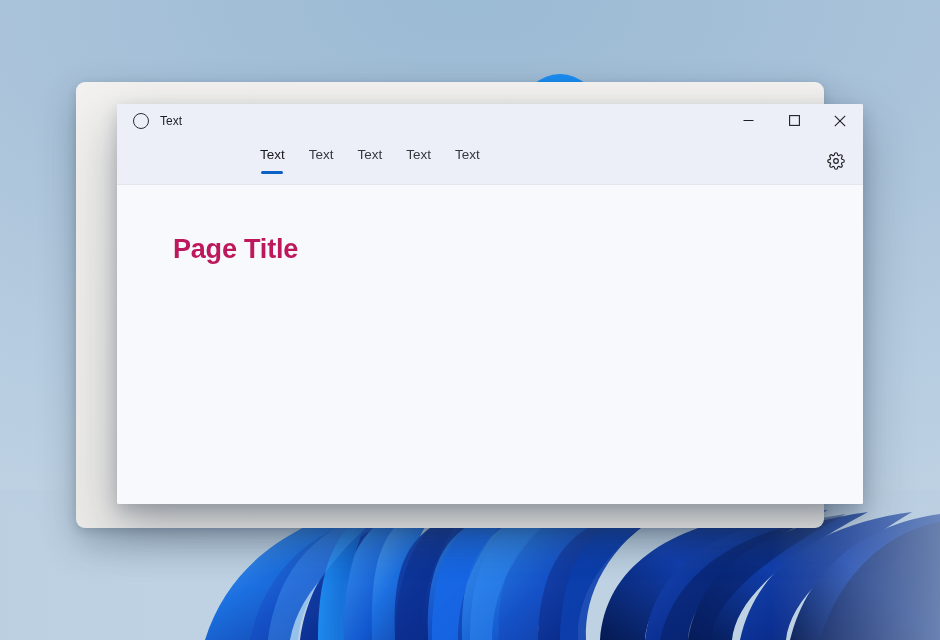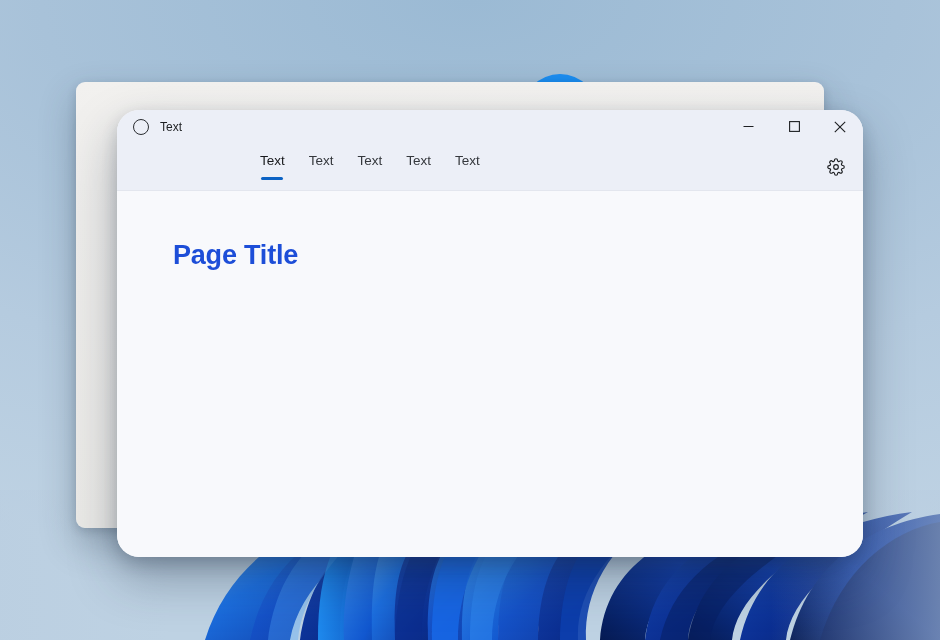--- a/index.html
+++ b/index.html
@@ -39,24 +39,24 @@
     background: linear-gradient(180deg, #f2f1ef 0%, #eeedeb 30%, #ebeae7 100%);
     box-shadow:
       0 16px 36px rgba(36, 52, 70, 0.30),
       0 3px 10px rgba(36, 52, 70, 0.18);
   }
 
   
   #front-window {
     position: absolute;
     left: 117px;
-    top: 110px;
+    top: 104px;
     width: 746px;
-    height: 447px;
-    border-radius: 22px;
+    height: 400px;
+    border-radius: 2px;
     overflow: hidden;
     background: #f8f9fc;
     box-shadow:
       0 22px 48px rgba(30, 45, 64, 0.34),
       0 6px 16px rgba(30, 45, 64, 0.20);
   }
 
   
   #title-bar {
     position: relative;
@@ -152,21 +152,21 @@
   #content-area {
     position: relative;
     height: 366px;
     background: #f8f9fc;
     padding: 48px 0 0 56px;
   }
   #page-title {
     font-size: 27px;
     font-weight: 600;
     letter-spacing: -0.2px;
-    color: #1d4ed8;
+    color: #be185d;
     line-height: 32px;
   }
 </style>
 </head>
 <body>
 
 <div id="desktop">
 
   <svg id="wallpaper-bloom" viewBox="0 0 940 640" preserveAspectRatio="none">
     <defs>

